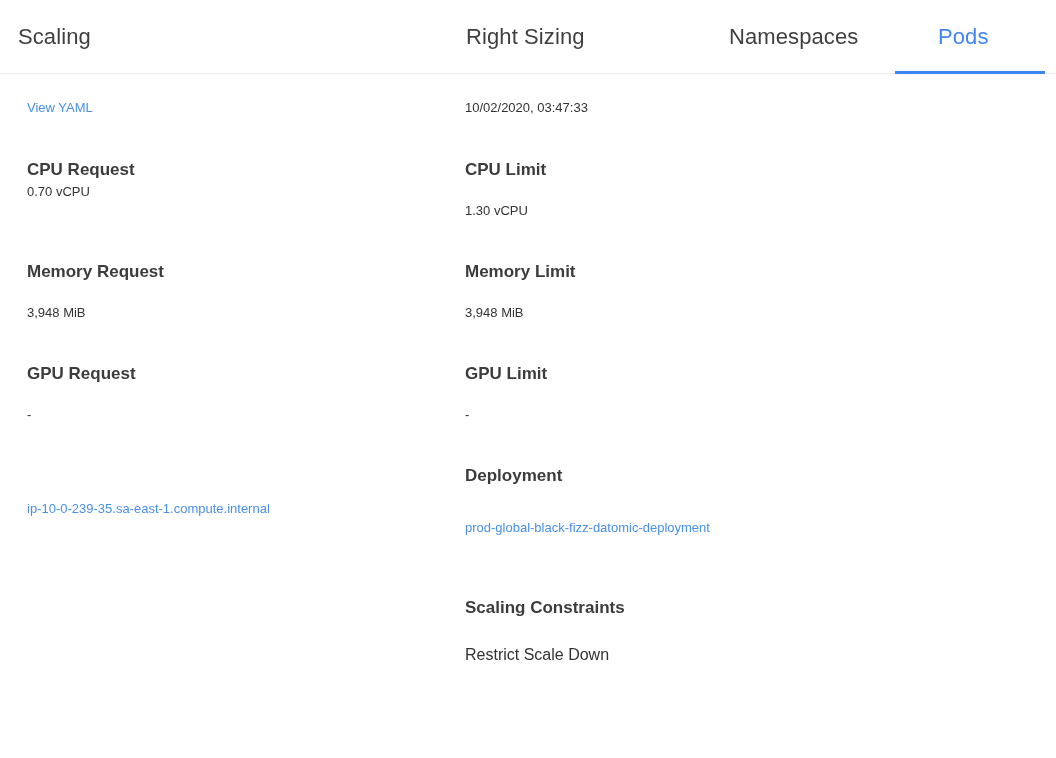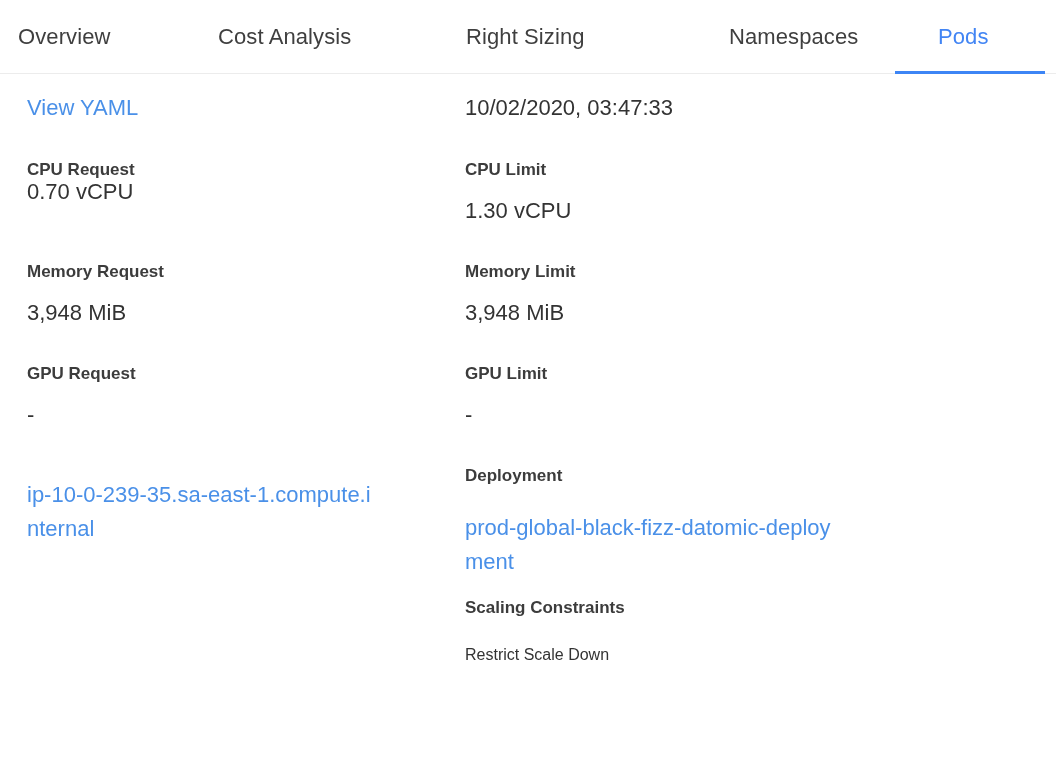--- a/index.html
+++ b/index.html
@@ -73,21 +73,21 @@
     left: 0;
   }
   .field-label {
     font-size: 17px;
     font-weight: 700;
     color: #3c3c3c;
     line-height: 22px;
     white-space: nowrap;
   }
   .field-value {
-    font-size: 22px;
+    font-size: 13px;
     font-weight: 400;
     color: #333333;
     line-height: 22px;
   }
   .field-value.link,
   a.link-text {
     color: #4a90e8;
     text-decoration: none;
     cursor: pointer;
   }
@@ -107,22 +107,21 @@
     color: #333333;
     line-height: 22px;
     white-space: nowrap;
   }
 </style>
 </head>
 <body>
 
 <div class="tabbar">
   <div class="tabs">
-    <div class="tab" style="left:18px">Overview</div>
-    <div class="tab" style="left:218px">Cost Analysis</div>
+    <div class="tab" style="left:18px">Scaling</div>
     <div class="tab" style="left:466px">Right Sizing</div>
     <div class="tab" style="left:729px">Namespaces</div>
     <div class="tab active" style="left:938px">Pods</div>
     <div class="tab-underline"></div>
   </div>
 </div>
 
 <div class="content">
 
   <div class="col col-left">
@@ -140,21 +139,21 @@
       <div class="field-label">Memory Request</div>
       <div class="field-value" style="margin-top:19px">3,948 MiB</div>
     </div>
 
     <div class="field" style="top:289px">
       <div class="field-label">GPU Request</div>
       <div class="field-value" style="margin-top:19px">-</div>
     </div>
 
     <div class="field" style="top:391px">
-      <a class="field-value link wrap-host" href="#" style="display:block;margin-top:13px">ip-10-0-239-35.sa-east-1.compute.internal</a>
+      <a class="field-value link wrap-host" href="#" style="display:block;margin-top:27px">ip-10-0-239-35.sa-east-1.compute.internal</a>
     </div>
 
   </div>
 
   <div class="col col-right">
 
     <div class="field" style="top:23px">
       <div class="field-value">10/02/2020, 03:47:33</div>
     </div>
 

